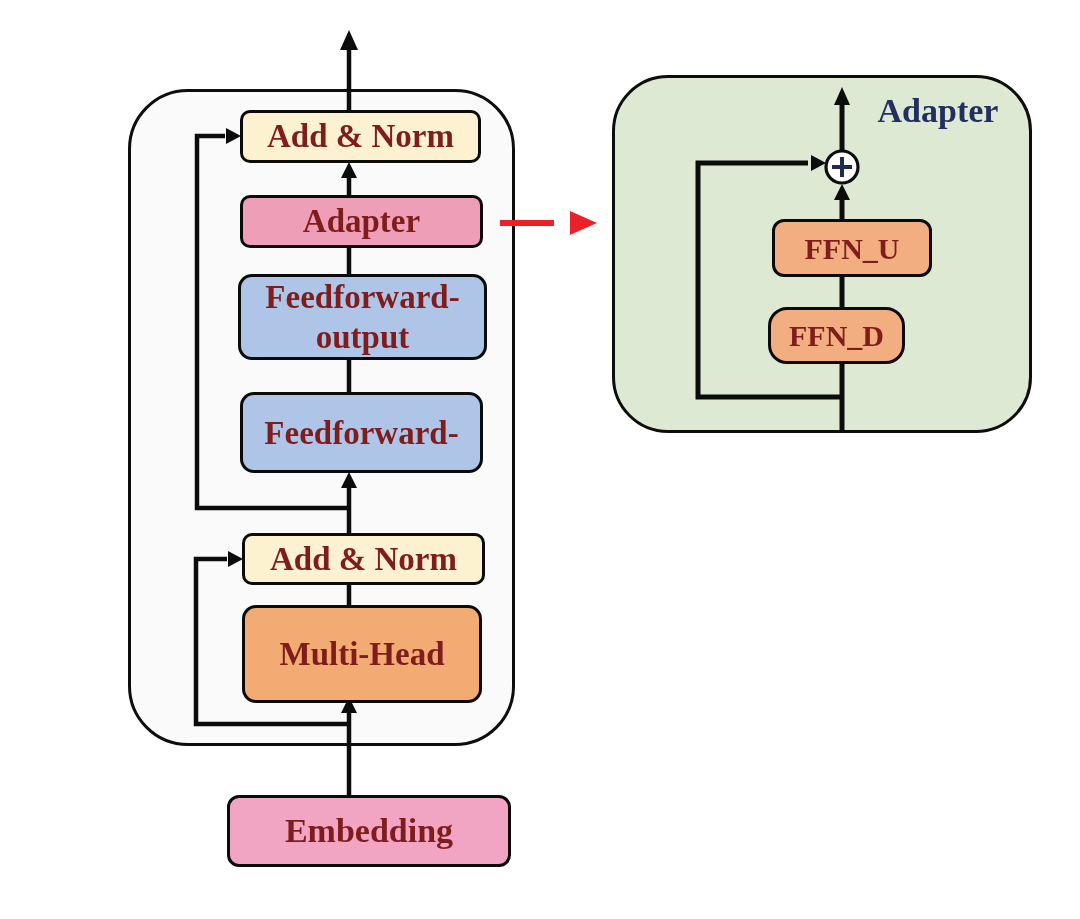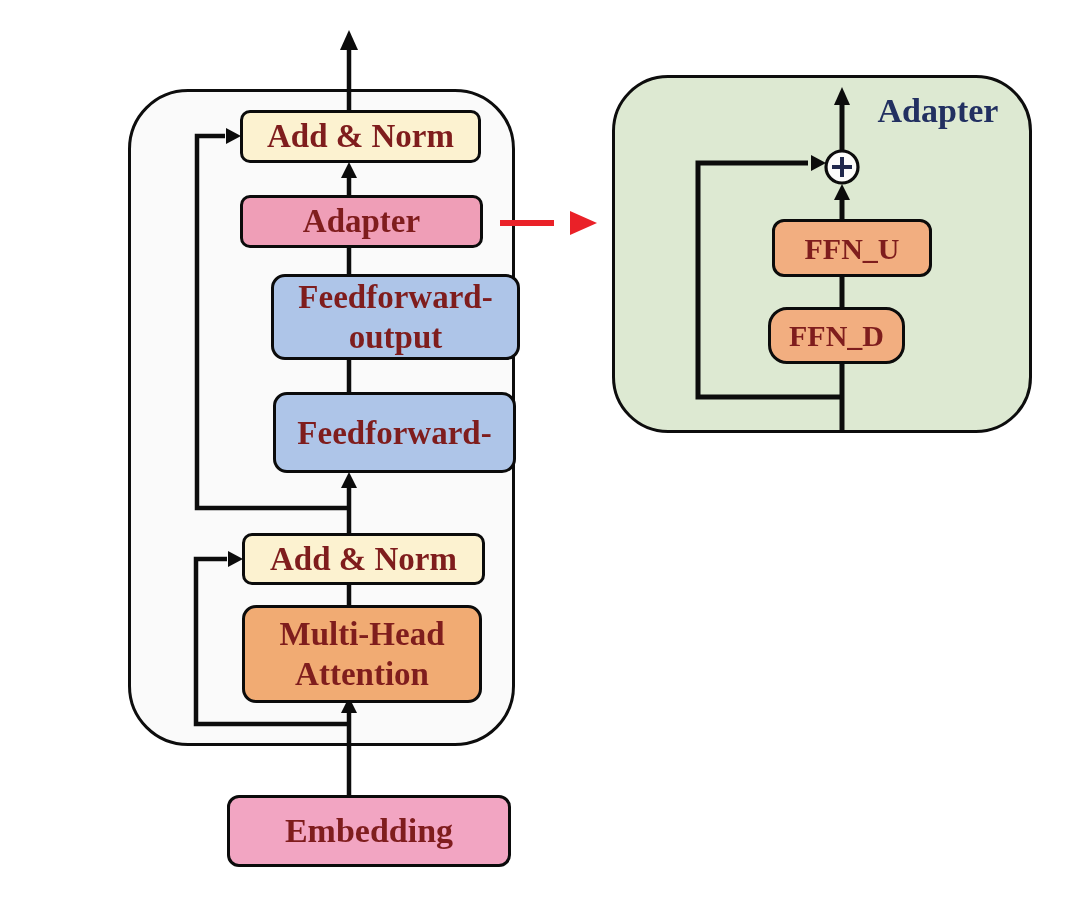--- a/index.html
+++ b/index.html
@@ -44,21 +44,21 @@
     justify-content: center;
     text-align: center;
     font-weight: bold;
     color: #7f1d1d;
     z-index: 3;
     line-height: 1.1;
   }
   .box .two-line span { display: block; line-height: 40px; }
   .cream  { background: #fcf2d0; border-radius: 10px; font-size: 33px; }
   .pinkA  { background: #ef9eb7; border-radius: 10px; font-size: 33px; }
-  .blue   { background: #aec5e8; border-radius: 14px; font-size: 33px; margin-left: 33px; }
+  .blue   { background: #aec5e8; border-radius: 14px; font-size: 33px; }
   .orange { background: #f1ab73; border-radius: 14px; font-size: 33px; }
   .pinkE  { background: #f2a5c2; border-radius: 12px; font-size: 34px; }
   .ffn    { background: #f2ae80; border-radius: 12px; font-size: 30px; }
 
   .b-addnorm-top { left: 240px; top: 110px; width: 241px; height: 53px; }
   .b-adapter     { left: 240px; top: 195px; width: 243px; height: 53px; }
   .b-ffout       { left: 238px; top: 274px; width: 249px; height: 86px; }
   .b-ffint       { left: 240px; top: 392px; width: 243px; height: 81px; }
   .b-addnorm-bot { left: 242px; top: 533px; width: 243px; height: 52px; }
   .b-mha         { left: 242px; top: 605px; width: 240px; height: 98px; }
@@ -167,21 +167,20 @@
     <div class="two-line">
       <span>Feedforward-</span>
     </div>
   </div>
   <div class="box cream b-addnorm-bot">
     <span>Add &amp; Norm</span>
   </div>
   <div class="box orange b-mha">
     <div class="two-line">
       <span>Multi-Head</span>
-      <span>Attention</span>
     </div>
   </div>
   <div class="box pinkE b-embedding">
     <span>Embedding</span>
   </div>
 
   <div class="detail-title">Adapter</div>
   <div class="box ffn b-ffnu">
     <span>FFN_U</span>
   </div>

